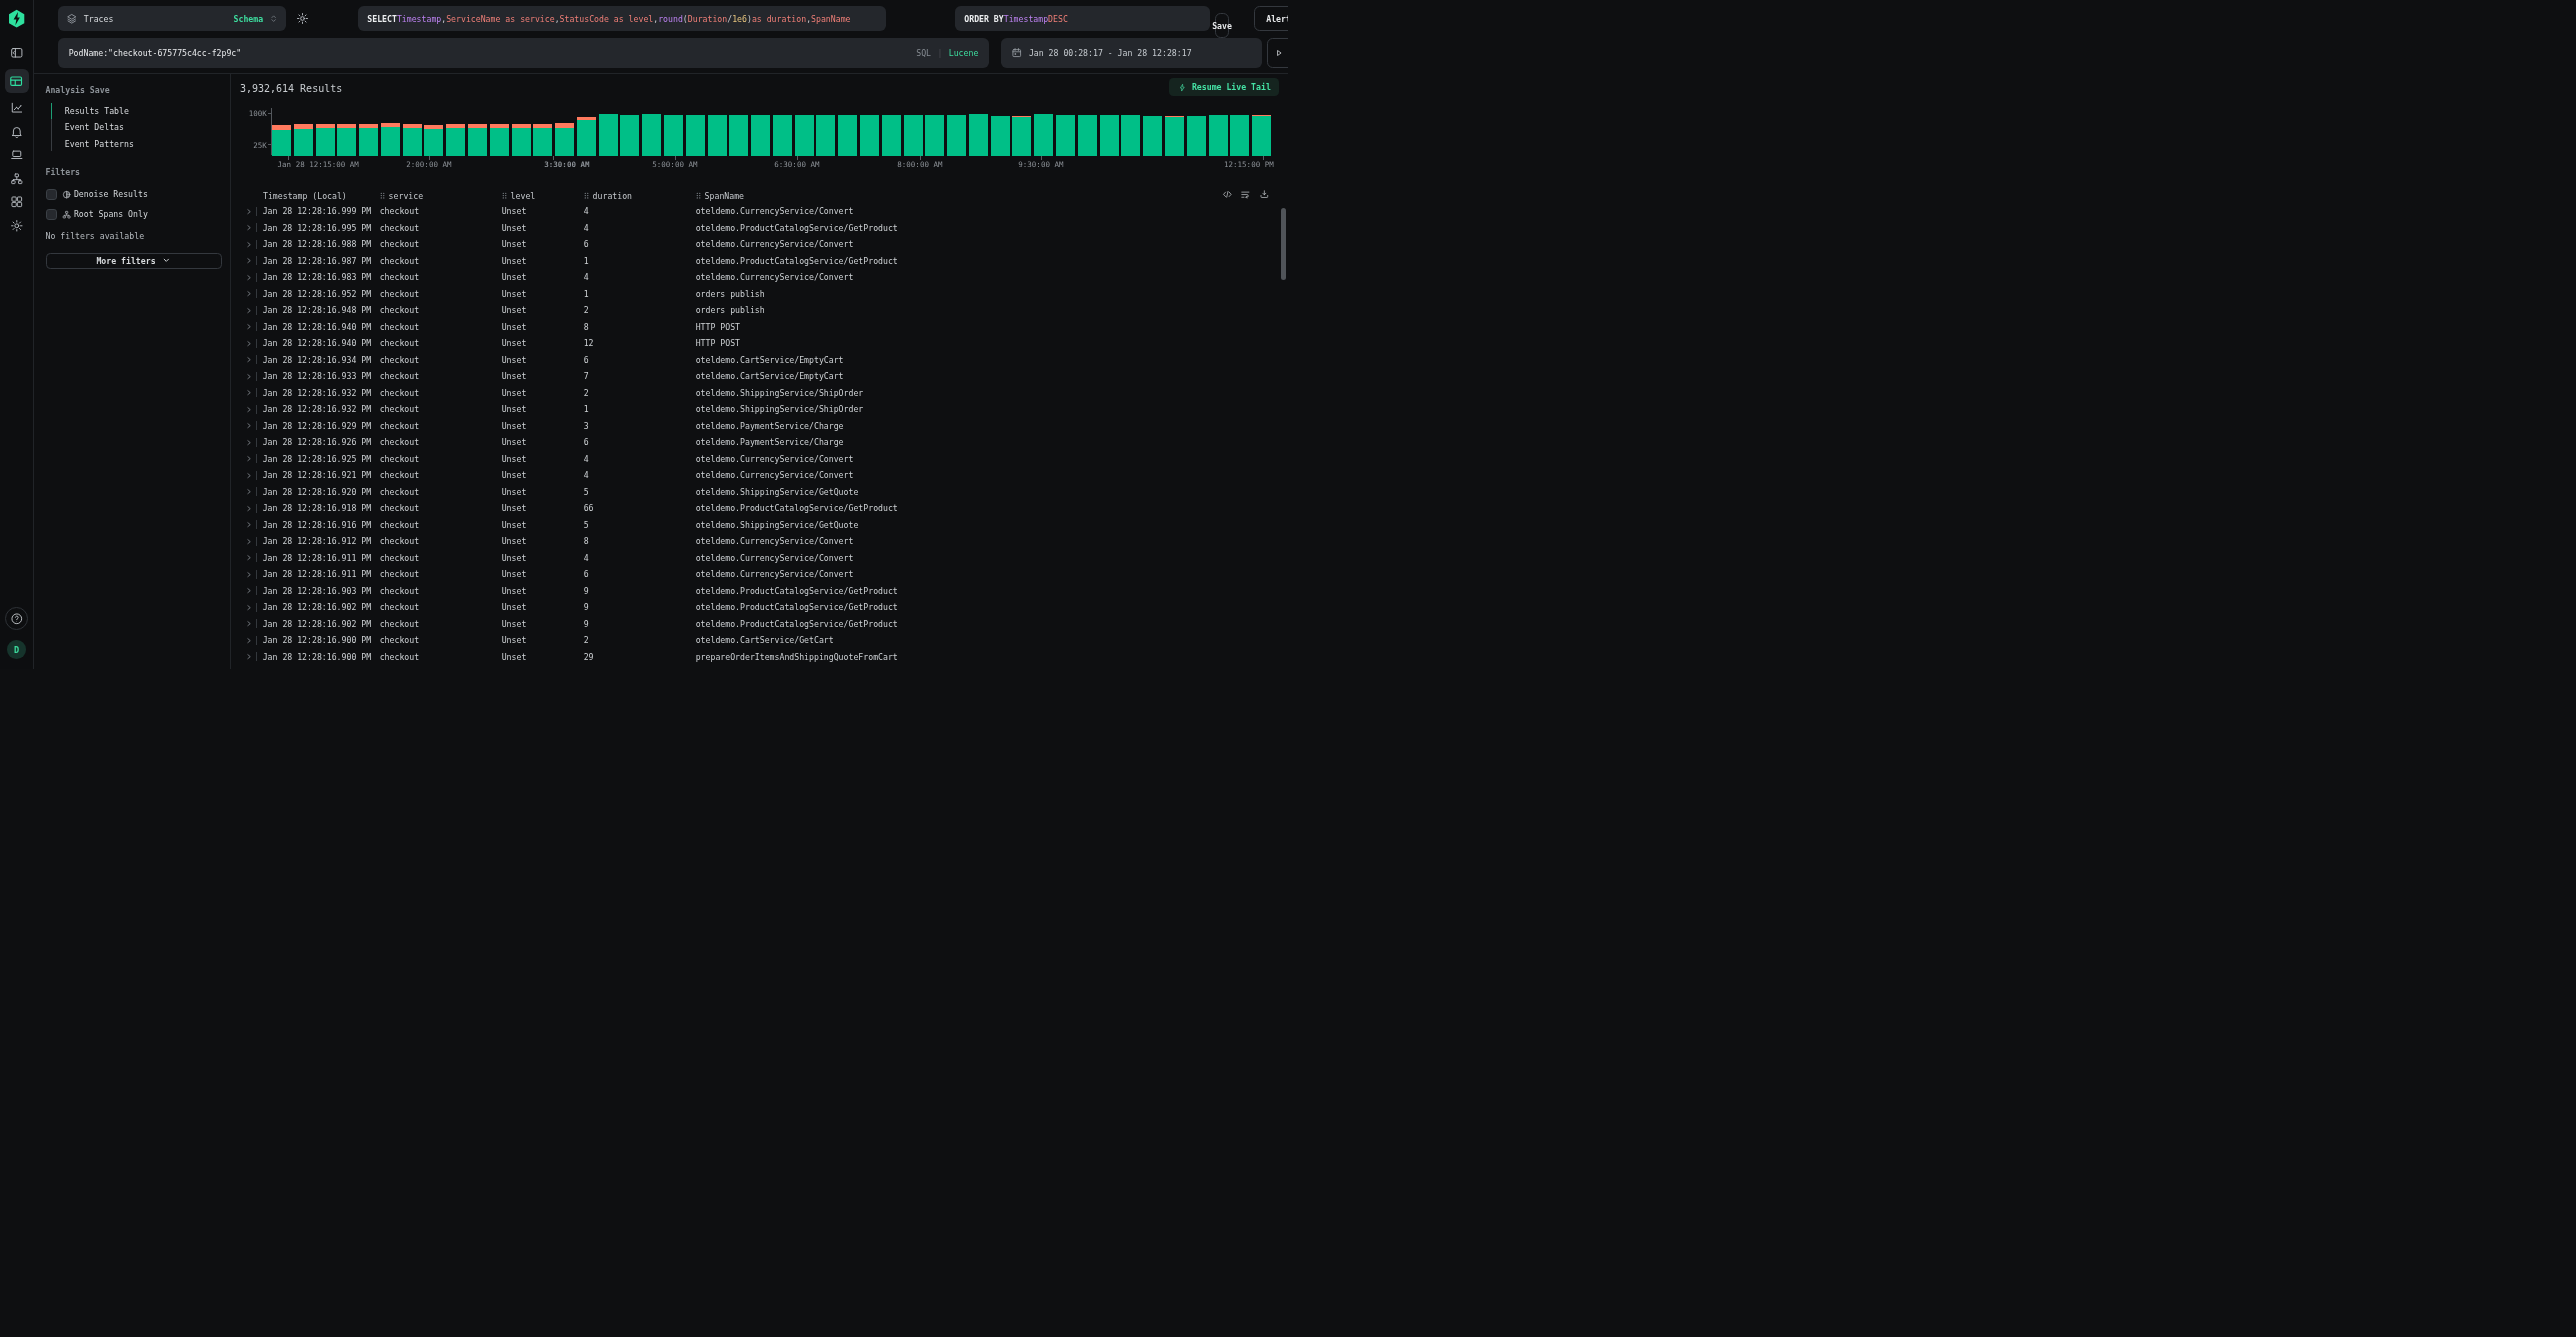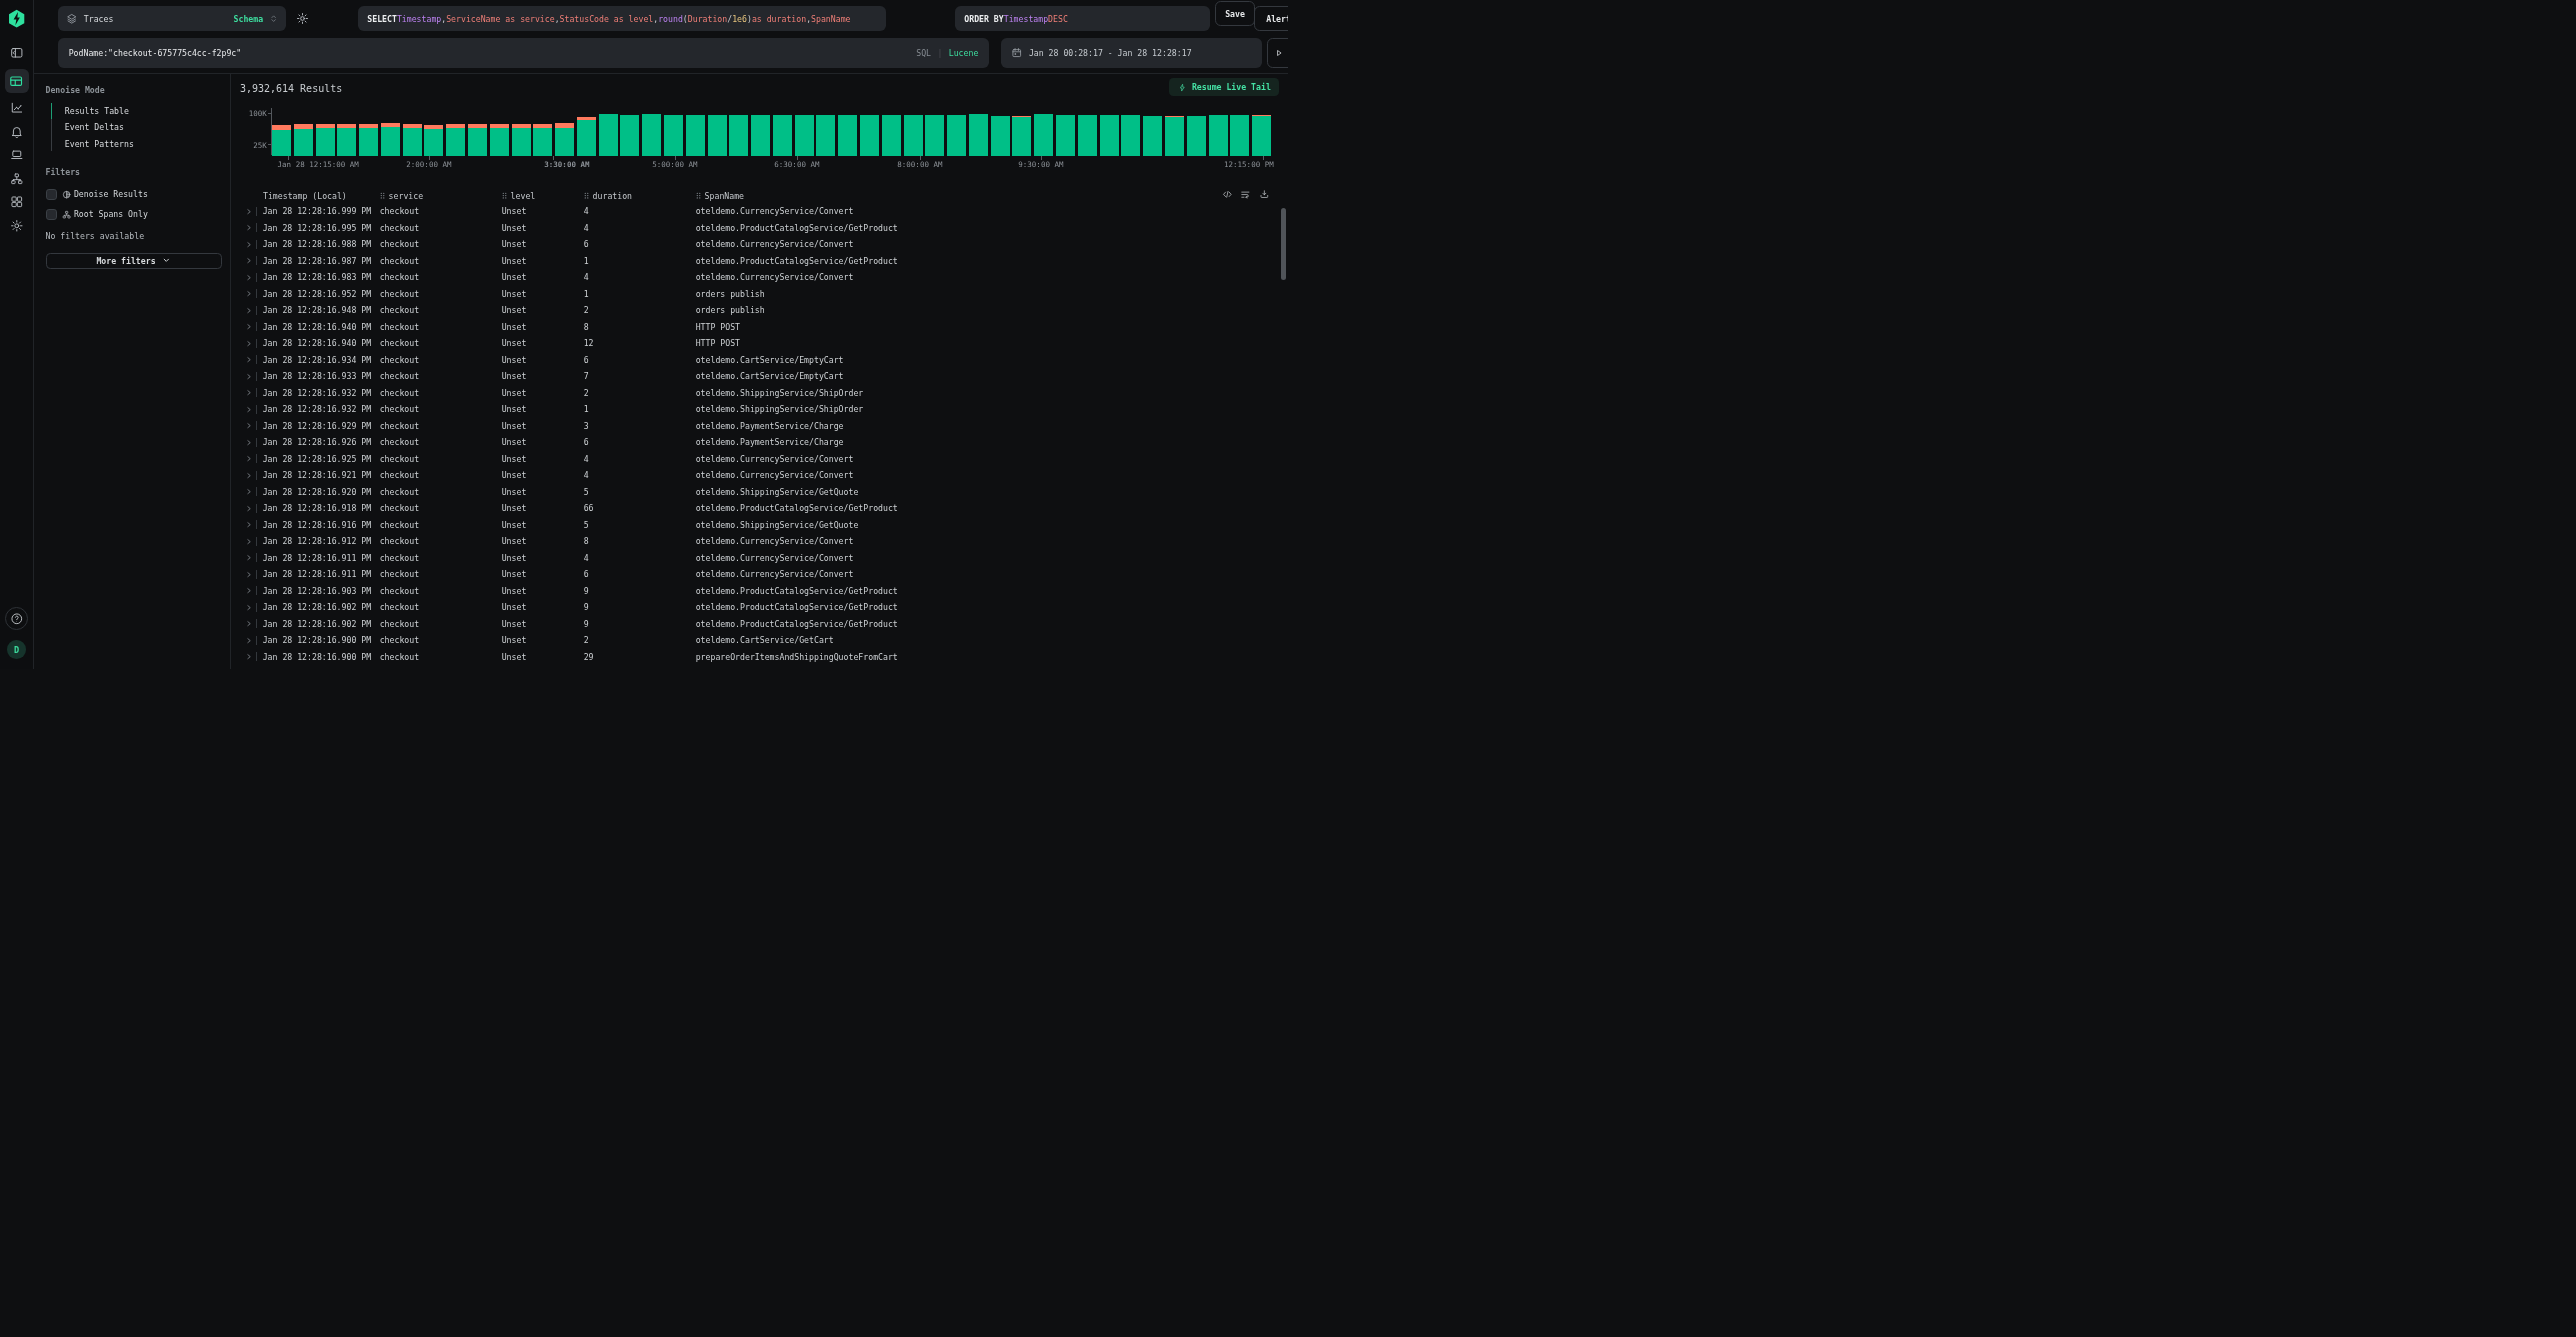--- a/index.html
+++ b/index.html
@@ -32,21 +32,21 @@
   .topbar-gear{position:absolute;left:262px;top:12px;cursor:pointer}
   .sql-box{position:absolute;left:324px;top:6.4px;width:528px;height:25px;padding:0 9.3px;white-space:nowrap;overflow:hidden;cursor:text}
   .orderby-box{position:absolute;left:921px;top:6.4px;width:255px;height:25px;padding:0 9.3px;white-space:nowrap;cursor:text}
   .tok-kw{color:#eceef0;font-weight:bold}
   .tok-fn{color:#bd82f1}
   .tok-id{color:#ef7f77}
   .tok-num{color:#e8c57e}
   .tok-pl{color:#c9ccd0}
   .btn{border:0.7px solid #34383e;border-radius:5.7px;background:transparent;color:#e6e8ea;font-weight:bold;
     display:flex;align-items:center;justify-content:center;box-sizing:border-box;cursor:pointer;font-size:8.2px}
-  .btn-save{position:absolute;left:1181px;top:1px;width:40px;height:25px}
+  .btn-save{position:absolute;left:1181px;top:13px;width:14px;height:25px}
   .btn-alerts{position:absolute;left:1220px;top:6.4px;width:54px;height:25px}
   .search-box{position:absolute;left:24px;top:38px;width:931px;height:30px;padding:0 10.7px;cursor:text}
   .search-text{flex:1;color:#e8eaec}
   .lang-sql{color:#868c93;cursor:pointer}
   .lang-sep{color:#484c52;margin:0 6.4px}
   .lang-lucene{color:#3ddc9e;cursor:pointer}
   .date-box{position:absolute;left:967px;top:38px;width:261px;height:30px;padding:0 10px;gap:6.4px;color:#c6cbd0;cursor:pointer}
   .btn-run{position:absolute;left:1233px;top:38px;width:44px;height:30px;gap:5.7px}
   #topline{position:absolute;left:34px;top:73px;right:0;height:0.7px;background:#212428}
   
@@ -238,21 +238,21 @@
   <div class="btn btn-run">
     <svg viewBox="0 0 24 24" width="10" height="10" fill="none" stroke="#dfe2e5" stroke-width="1.8" stroke-linejoin="round">
         <path d="M8.5 6 17 12 8.5 18Z"></path>
       </svg>
     <span>Run</span>
   </div>
 </header>
 <div id="topline"></div>
 
 <aside id="leftpanel">
-  <div class="panel-h">Denoise Mode</div>
+  <div class="panel-h">Analysis Save</div>
   <div class="mode-list" id="mode-list">
     <div class="mode-ind">
         <div class="seg" id="mode-seg" style="top: 0px;"></div>
       </div>
   <div class="mode-item">Results Table</div>
       <div class="mode-item">Event Deltas</div>
       <div class="mode-item">Event Patterns</div>
     </div>
   <div class="panel-h filters-h">Filters</div>
   <div id="filter-rows">

